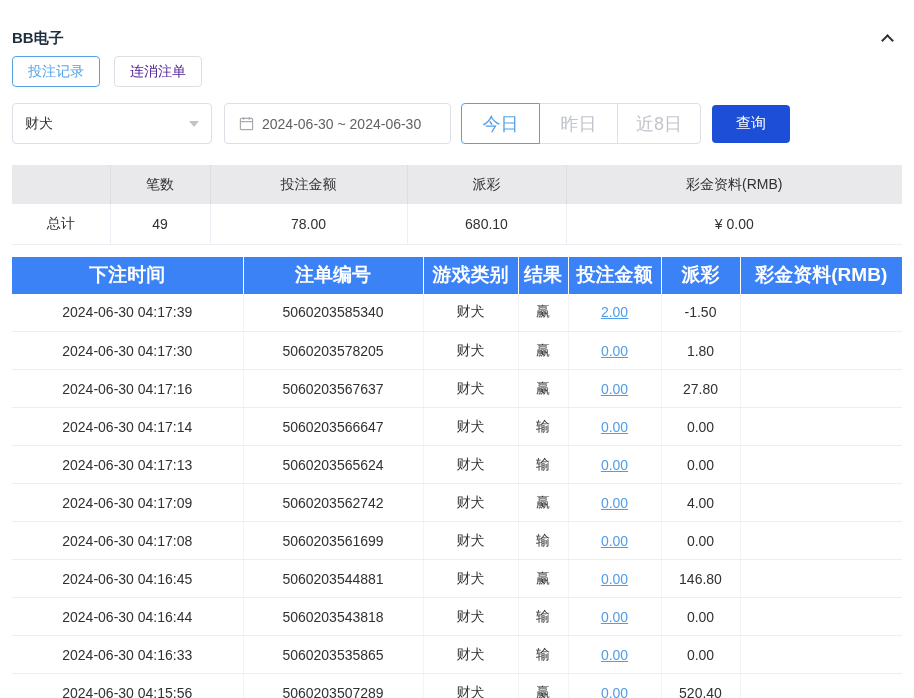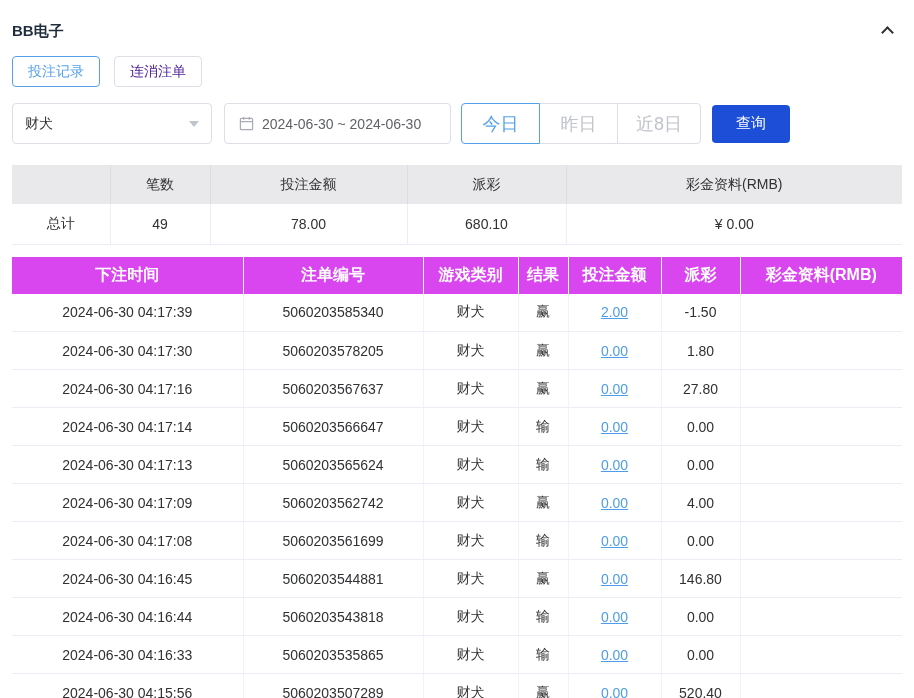--- a/index.html
+++ b/index.html
@@ -6,21 +6,21 @@
   html, body { margin: 0; padding: 0; }
   body {
     width: 914px; height: 698px; overflow: hidden;
     background: #ffffff;
     font-family: "Liberation Sans", "DejaVu Sans", sans-serif;
     color: #303133; font-size: 14px;
   }
   .page { padding: 14px 12px 0 12px; }
 
   
-  .panel-header { display: flex; justify-content: space-between; align-items: center; height: 34px; }
+  .panel-header { display: flex; justify-content: space-between; align-items: flex-end; height: 34px; }
   .title { font-size: 15px; font-weight: bold; color: #1f2d3d; }
   .collapse { cursor: pointer; padding-right: 10px; }
   .chev { display: inline-block; width: 9px; height: 9px; border-top: 2px solid #303133; border-right: 2px solid #303133; transform: rotate(-45deg); margin-top: 5px; }
 
   
   .tabs { margin-top: 8px; display: flex; gap: 14px; align-items: flex-end; }
   .tab { height: 31px; padding: 0 15px; background: #fff; border: 1px solid #dcdfe6; border-radius: 4px; font-size: 14px; color: #4c1d95; cursor: pointer; font-family: inherit; }
   .tab.active { border-color: #55a1e8; color: #55a1e8; }
 
   
@@ -39,21 +39,21 @@
   table { border-collapse: collapse; table-layout: fixed; }
   td { text-align: center; overflow: hidden; white-space: nowrap; }
   .summary { margin-top: 21px; width: 890px; }
   .summary thead td { background: #e9e9eb; height: 39px; border-right: 1px solid #dcdde1; color: #303133; }
   .summary thead td:last-child { border-right: none; }
   .summary tbody td { height: 40px; background: #fff; border-bottom: 1px solid #ebeef5; border-right: 1px solid #ebeef5; }
   .summary tbody td:last-child { border-right: none; }
 
   
   .main-table { margin-top: 12px; width: 890px; }
-  .main-table thead td { background: #d946ef; color: #fff; height: 37px; font-weight: bold; font-size: 16px; border-right: 1px solid rgba(255,255,255,0.25); margin-left: 20px; }
+  .main-table thead td { background: #3b82f6; color: #fff; height: 37px; font-weight: bold; font-size: 19px; border-right: 1px solid rgba(255,255,255,0.25); margin-left: 20px; }
   .main-table thead td:last-child { border-right: none; }
   .main-table tbody td { height: 38px; border-bottom: 1px solid #ebeef5; border-right: 1px solid #f2f3f5; color: #303133; background: #fff; }
   .main-table tbody td:last-child { border-right: none; }
   .amount-link { color: #4f9de8; text-decoration: underline; cursor: pointer; }
   .neg { color: #e25c5c; }
 </style>
 </head>
 <body>
 
 <div class="page">

